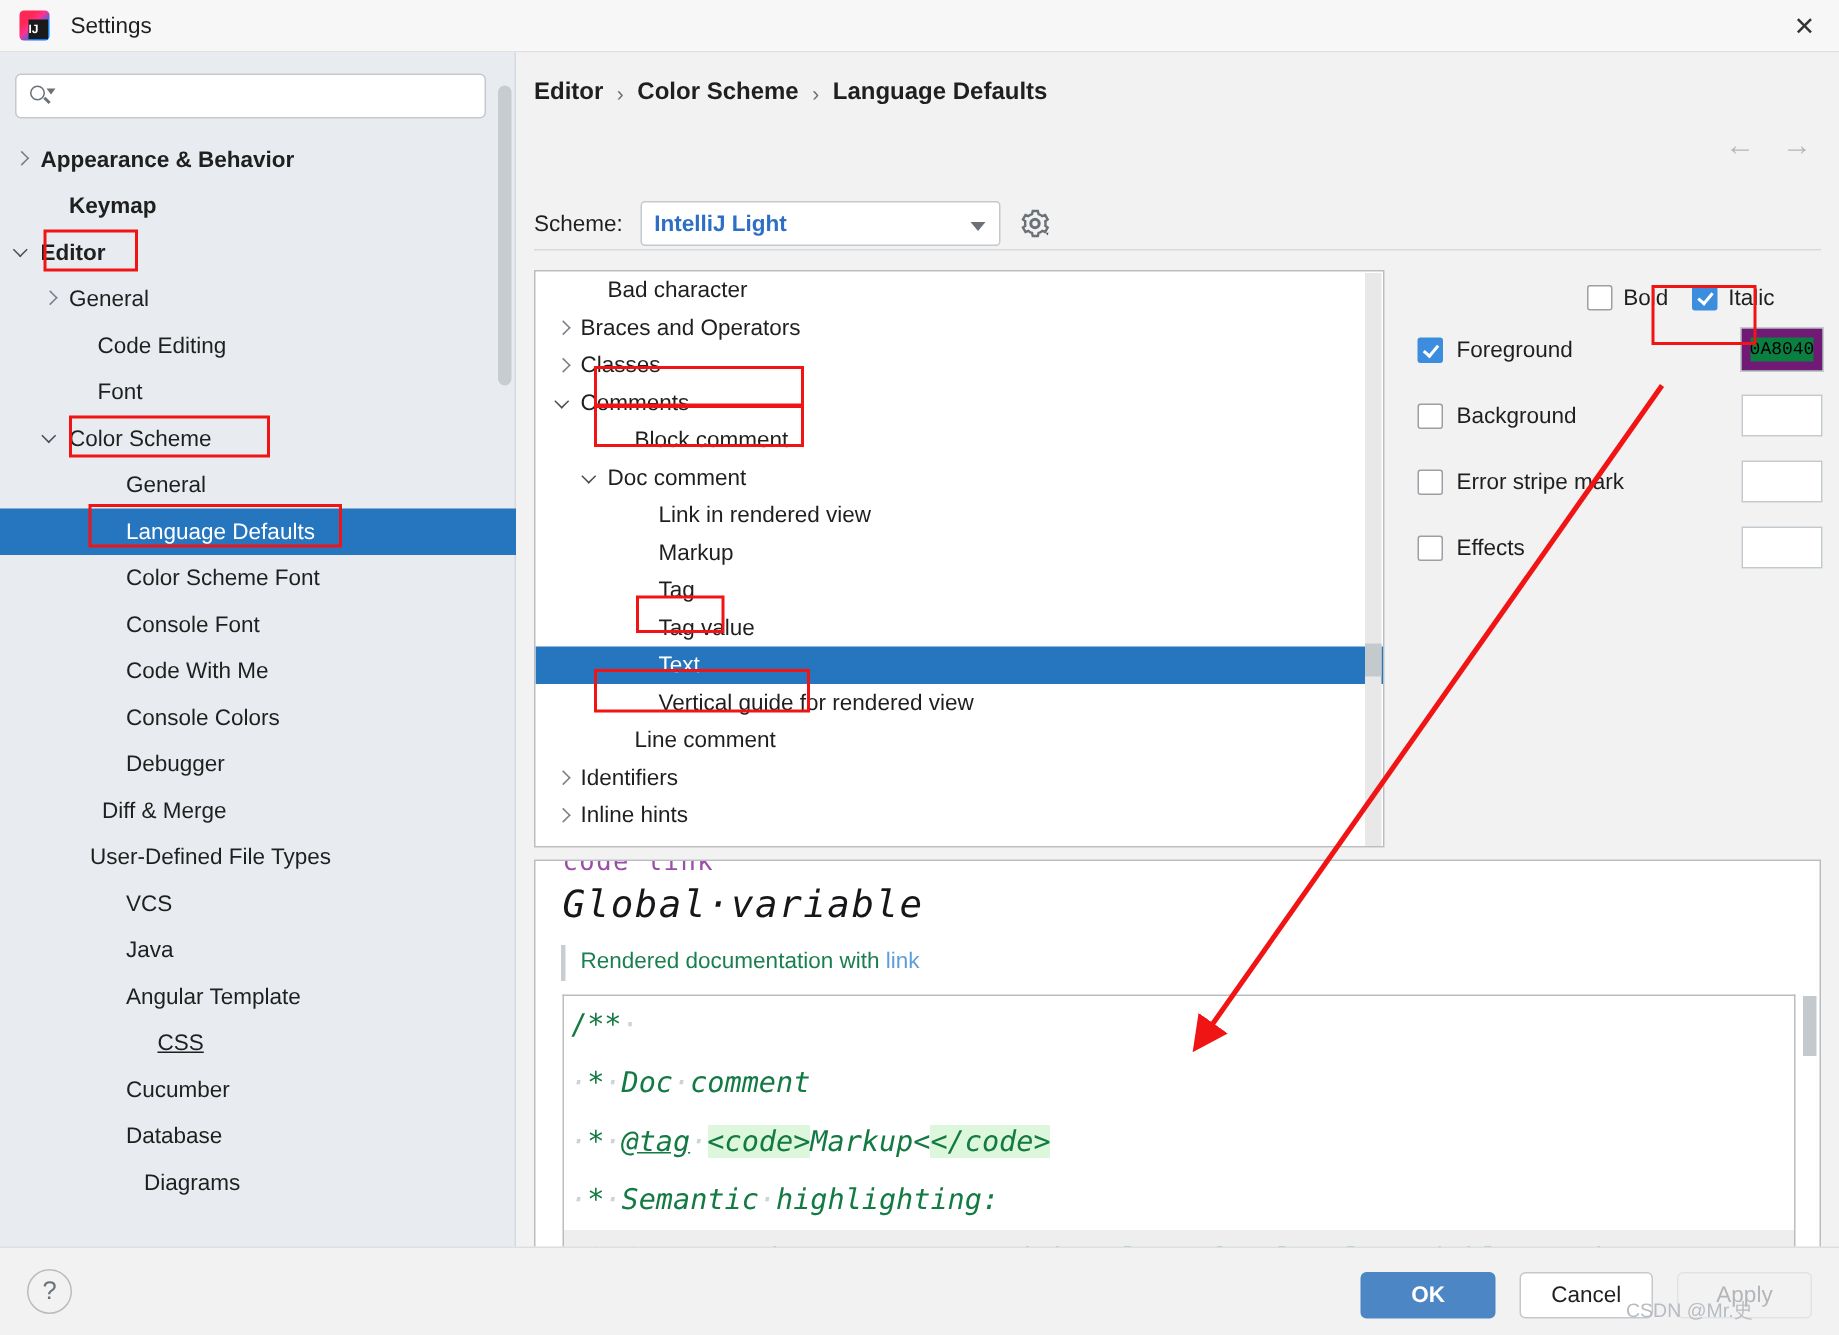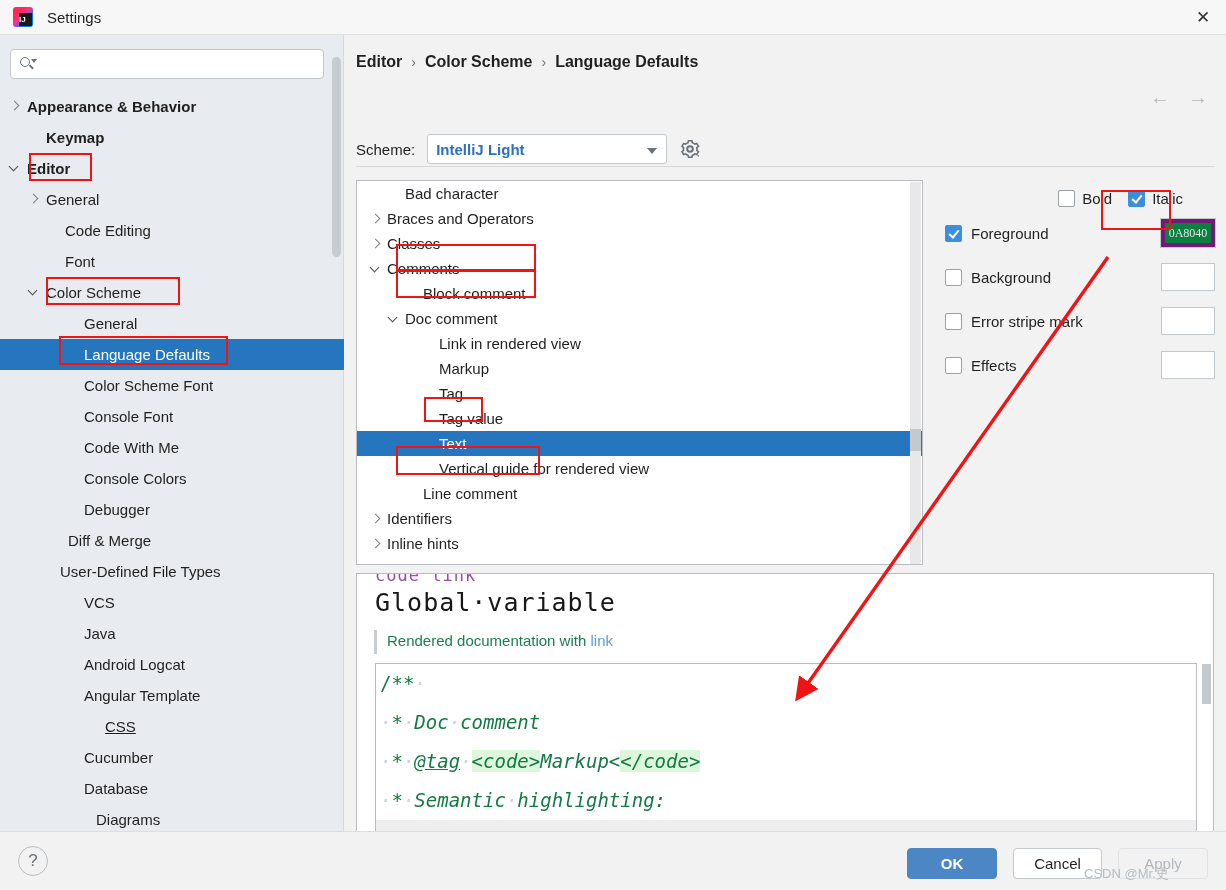--- a/index.html
+++ b/index.html
@@ -296,26 +296,26 @@
   .attr-row .lbl { font-size: 15px; flex: 0 0 auto; }
   .swatch {
     width: 54px; height: 28px;
     border: 1px solid #c4c9cd;
     background: #fff;
     margin-left: auto;
     position: relative;
     cursor: pointer;
   }
   .swatch.filled {
-    border: 4px solid #701a75;
+    border: 6px solid #701a75;
     outline: 1px solid #c4c9cd;
     font-size: 12px;
-    color: #e5e5e5;
+    color: #000000;
     display: flex; align-items: center; justify-content: center;
-    font-family: Liberation Serif, serif;
+    font-family: Liberation Mono, monospace;
   }
 
   
   .preview-wrap {
     position: absolute; left: 11px; top: 538px;
     width: 858px; height: 278px;
     background: #ffffff;
     border: 1px solid #b9bdc1;
     overflow: hidden;
   }
@@ -325,20 +325,21 @@
     font-size: 17px;
     color: #9a4ea8;
     letter-spacing: 1px;
   }
   .pv-title {
     position: absolute; left: 18px; top: 14px;
     font-family: "DejaVu Sans Mono", monospace;
     font-size: 25px;
     color: #17171a;
     letter-spacing: 1px;
+    font-style: italic;
   }
   .pv-rendered {
     position: absolute; left: 30px; top: 58px;
     font-size: 15px;
     color: #1a7f4f;
   }
   .pv-rendered .guide {
     position: absolute; left: -13px; top: -2px;
     width: 3px; height: 24px;
     background: #c9cdd1;
@@ -524,24 +525,20 @@
           <span class="arrow"></span>
           <span class="tree-label">User-Defined File Types</span>
         </div>
         <div class="tree-row" style="padding-left: 65px;">
           <span class="arrow"></span>
           <span class="tree-label">VCS</span>
         </div>
         <div class="tree-row" style="padding-left: 65px;">
           <span class="arrow"></span>
           <span class="tree-label">Java</span>
-        </div>
-        <div class="tree-row" style="padding-left: 65px;">
-          <span class="arrow"></span>
-          <span class="tree-label">Android Logcat</span>
         </div>
         <div class="tree-row" style="padding-left: 65px;">
           <span class="arrow"></span>
           <span class="tree-label">Angular Template</span>
         </div>
         <div class="tree-row" style="padding-left: 86px; text-decoration: underline;">
           <span class="arrow"></span>
           <span class="tree-label">CSS</span>
         </div>
         <div class="tree-row" style="padding-left: 65px;">

